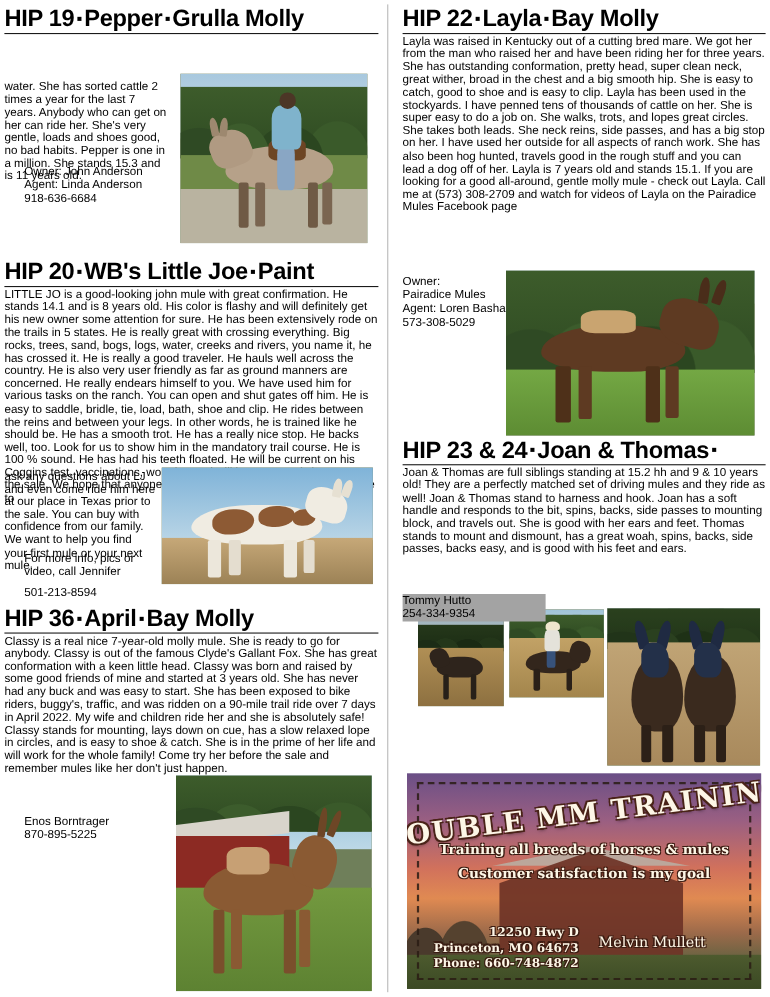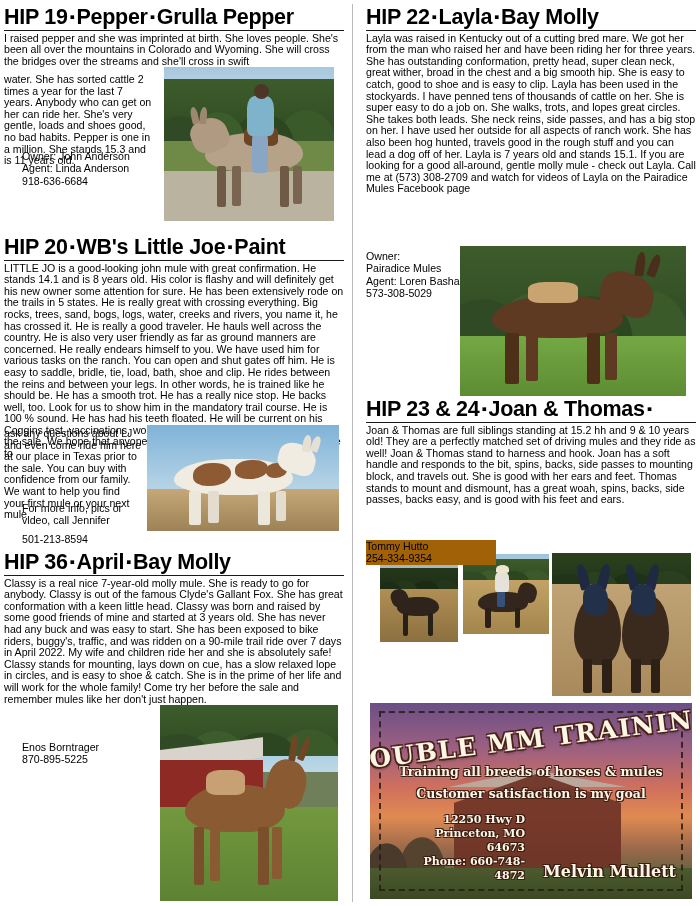--- a/index.html
+++ b/index.html
@@ -238,46 +238,45 @@
     line-height: 14px;
     color: #fdf6e6;
     white-space: pre-line;
     text-align: right;
     text-shadow:
       -1px -1px 0 #3a1c12, 1px -1px 0 #3a1c12,
       -1px 1px 0 #3a1c12, 1px 1px 0 #3a1c12;
   }
   .ad-name {
     font-family: "DejaVu Serif", serif;
-    font-weight: bold;
-    font-size: 16px;
+    font-weight: normal;
+    font-size: 13px;
     color: #fdf6e6;
     white-space: nowrap;
-    margin-bottom: 2px;
+    margin-bottom: 18px;
     text-shadow:
       -1.2px -1.2px 0 #3a1c12, 1.2px -1.2px 0 #3a1c12,
       -1.2px 1.2px 0 #3a1c12, 1.2px 1.2px 0 #3a1c12;
   }
 </style>
 </head>
 <body>
 
 <div class="page">
 
   <div class="divider"></div>
 
   <div class="col col-left">
 
     <div class="entry" style="position:absolute; top:6px; left:0; width:340px;">
       <div class="hip-title">
-        <span>HIP 19</span><span class="sep">▪</span><span>Pepper</span><span class="sep">▪</span><span>Grulla Pepper</span>
+        <span>HIP 19</span><span class="sep">▪</span><span>Pepper</span><span class="sep">▪</span><span>Grulla Molly</span>
       </div>
       <div class="rule"></div>
 
-      <div class="body-text" style="width:340px;">I raised pepper and she was imprinted at birth. She loves people. She's been all over the mountains in Colorado and Wyoming. She will cross the bridges over the streams and she'll cross in swift</div>
 
       <div class="photo" style="position:absolute; left:160px; top:61px; width:170px; height:154px;">
         <div class="sky" style="height:38%;"></div>
         <div class="trees" style="top:8%; height:42%;"></div>
         <div class="ground" style="height:52%; background:linear-gradient(#6f8a47 0 38%, #b9b3a0 38% 100%);"></div>
 
         <div class="animal" style="left:24%; top:43%; width:58%; height:25%; background:#b6a189;"></div>
         <div class="neck" style="left:16%; top:33%; width:22%; height:22%; background:#b09a82; transform:rotate(-22deg);"></div>
         <div class="ear" style="left:16%; top:26%; width:4%; height:11%; background:#9d886f; transform:rotate(-12deg);"></div>
         <div class="ear" style="left:21%; top:26%; width:4%; height:11%; background:#9d886f; transform:rotate(6deg);"></div>
@@ -391,21 +390,21 @@
     </div>
 
     <div class="entry" style="position:absolute; top:398px; left:0; width:330px;">
       <div class="hip-title">
         <span>HIP 23 &amp; 24</span><span class="sep">▪</span><span>Joan &amp; Thomas</span><span class="sep">▪</span>
       </div>
       <div class="rule"></div>
 
       <div class="body-text" style="width:330px;">Joan &amp; Thomas are full siblings standing at 15.2 hh and 9 &amp; 10 years old! They are a perfectly matched set of driving mules and they ride as well! Joan &amp; Thomas stand to harness and hook. Joan has a soft handle and responds to the bit, spins, backs, side passes to mounting block, and travels out. She is good with her ears and feet. Thomas stands to mount and dismount, has a great woah, spins, backs, side passes, backs easy, and is good with his feet and ears.</div>
 
-      <div class="contact" style="position:absolute; left:0; top:142px; width:130px; z-index:3; background:#a16207;">Tommy Hutto
+      <div class="contact" style="position:absolute; left:0; top:142px; width:130px; z-index:3; background:#a3a3a3;">Tommy Hutto
 254-334-9354</div>
 
       <div class="photo" style="position:absolute; left:14px; top:164px; width:78px; height:80px;">
         <div class="sky" style="height:30%; background:linear-gradient(#9db2bf, #c0c9c2);"></div>
         <div class="trees" style="top:8%; height:30%; filter:brightness(.6);"></div>
         <div class="ground" style="height:66%; background:linear-gradient(#b08f55, #8d7040);"></div>
         <div class="animal" style="left:22%; top:44%; width:54%; height:24%; background:#2e241c;"></div>
         <div class="neck" style="left:14%; top:34%; width:22%; height:22%; background:#2e241c; transform:rotate(-20deg);"></div>
         <div class="leg" style="left:30%; top:64%; width:6%; height:28%; background:#272019;"></div>
         <div class="leg" style="left:62%; top:64%; width:6%; height:28%; background:#272019;"></div>

